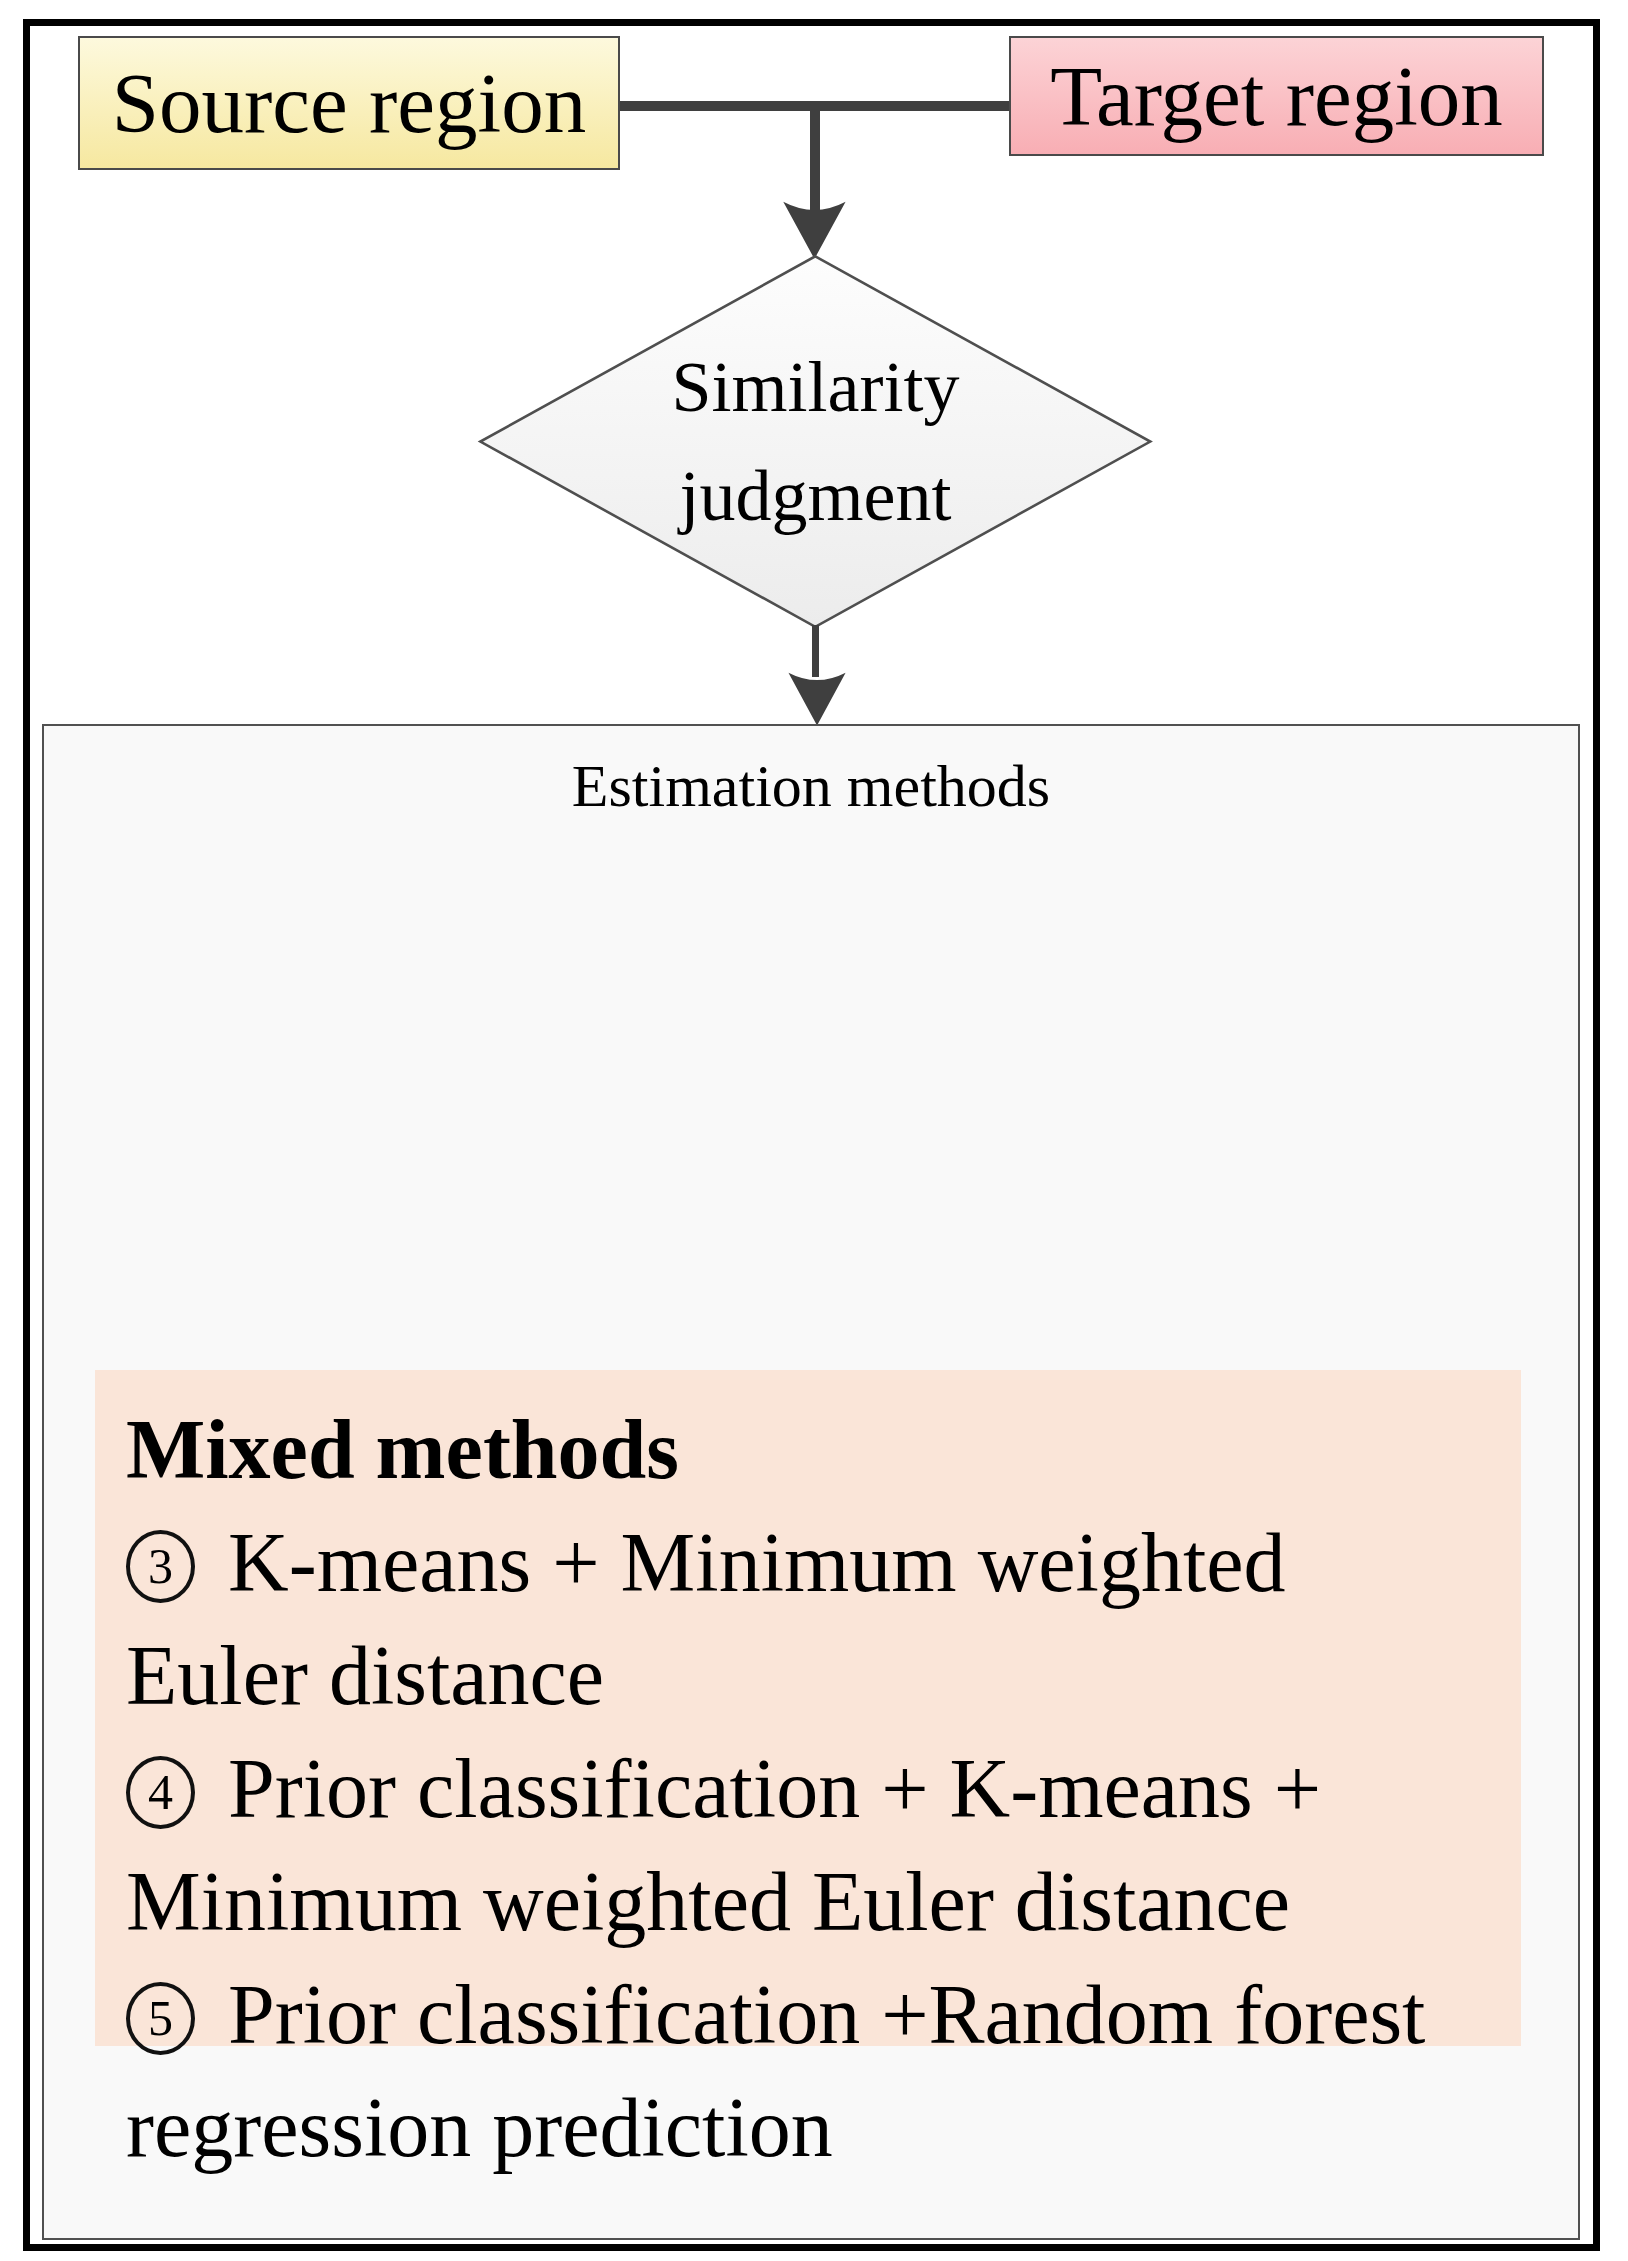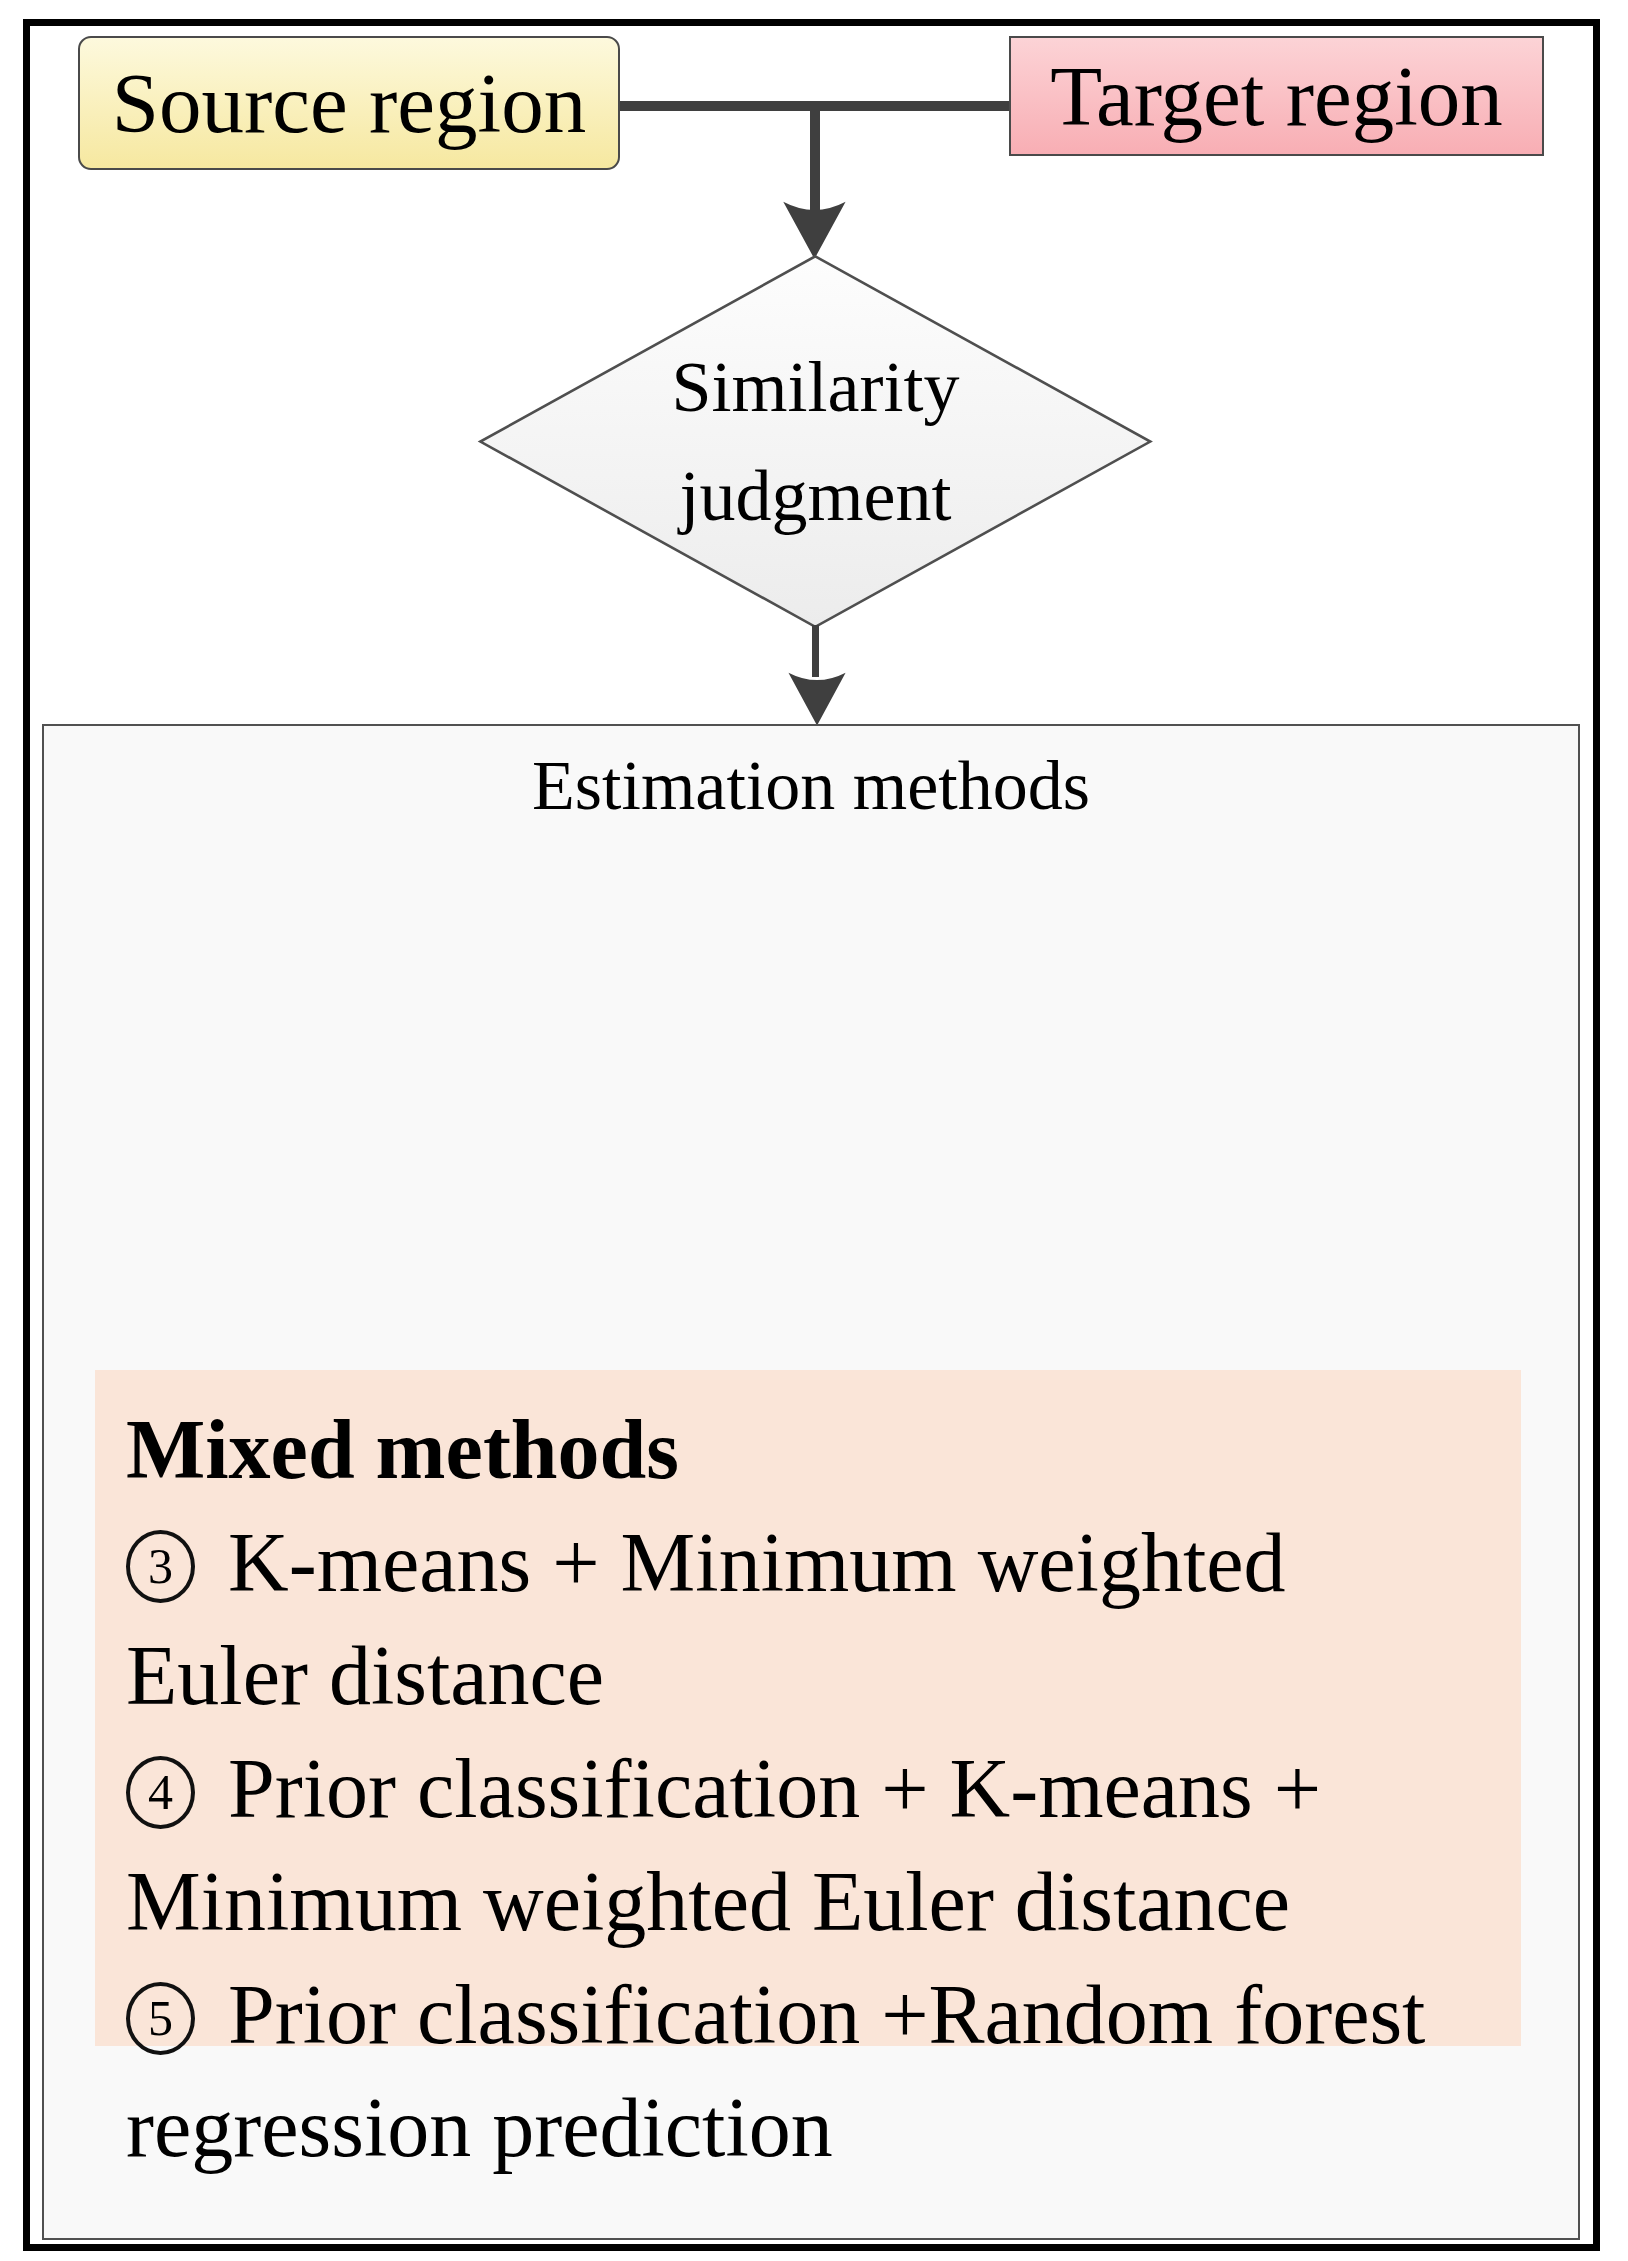--- a/index.html
+++ b/index.html
@@ -17,41 +17,40 @@
   }
   .overlay{position:absolute;left:0;top:0;pointer-events:none;}
   .node{
     position:absolute;display:flex;align-items:center;justify-content:center;
     border:2.6px solid #4A4A4A;box-sizing:border-box;
     font-size:85px;white-space:nowrap;
   }
   .node-source{
     left:78px;top:36px;width:542px;height:134px;
     background:linear-gradient(180deg,#FDF9DD 0%,#F6E8A0 100%);
-    border-radius:13px;
   }
   .node-target{
     left:1009px;top:36px;width:535px;height:120px;
     background:linear-gradient(180deg,#FCD3D6 0%,#F8AEB4 100%);
   }
   .hline{position:absolute;left:618px;top:101px;width:393px;height:9.5px;background:#3F3F3F;}
   .vline1{position:absolute;left:810px;top:101px;width:9.5px;height:111px;background:#3F3F3F;}
   .vline2{position:absolute;left:812px;top:625px;width:7px;height:52px;background:#3F3F3F;}
   .diamond-label{
     position:absolute;left:482px;top:256px;width:667px;height:371px;
     display:flex;flex-direction:column;align-items:center;justify-content:center;
     font-size:72px;line-height:109px;text-align:center;
   }
   .bigbox{
     position:absolute;left:42px;top:724px;width:1538px;height:1516px;
     background:#F9F9F9;border:2.6px solid #515151;box-sizing:border-box;
   }
   .bigtitle{
     position:absolute;left:42px;top:732px;width:1538px;
-    text-align:center;font-size:70px;line-height:108px;
+    text-align:center;font-size:60px;line-height:108px;
   }
   .panel{
     position:absolute;background:#FAE5D8;box-sizing:border-box;
     font-size:84px;
   }
   .panel1{left:72px;top:867px;width:1475px;height:387px;padding:18px 15.6px 0 33px;}
   .panel2{left:95px;top:1370px;width:1426px;height:676px;padding:22.5px 14px 0 31px;}
   .pline{height:113px;line-height:113px;white-space:nowrap;}
   .pheading{font-weight:700;}
   .circ{

